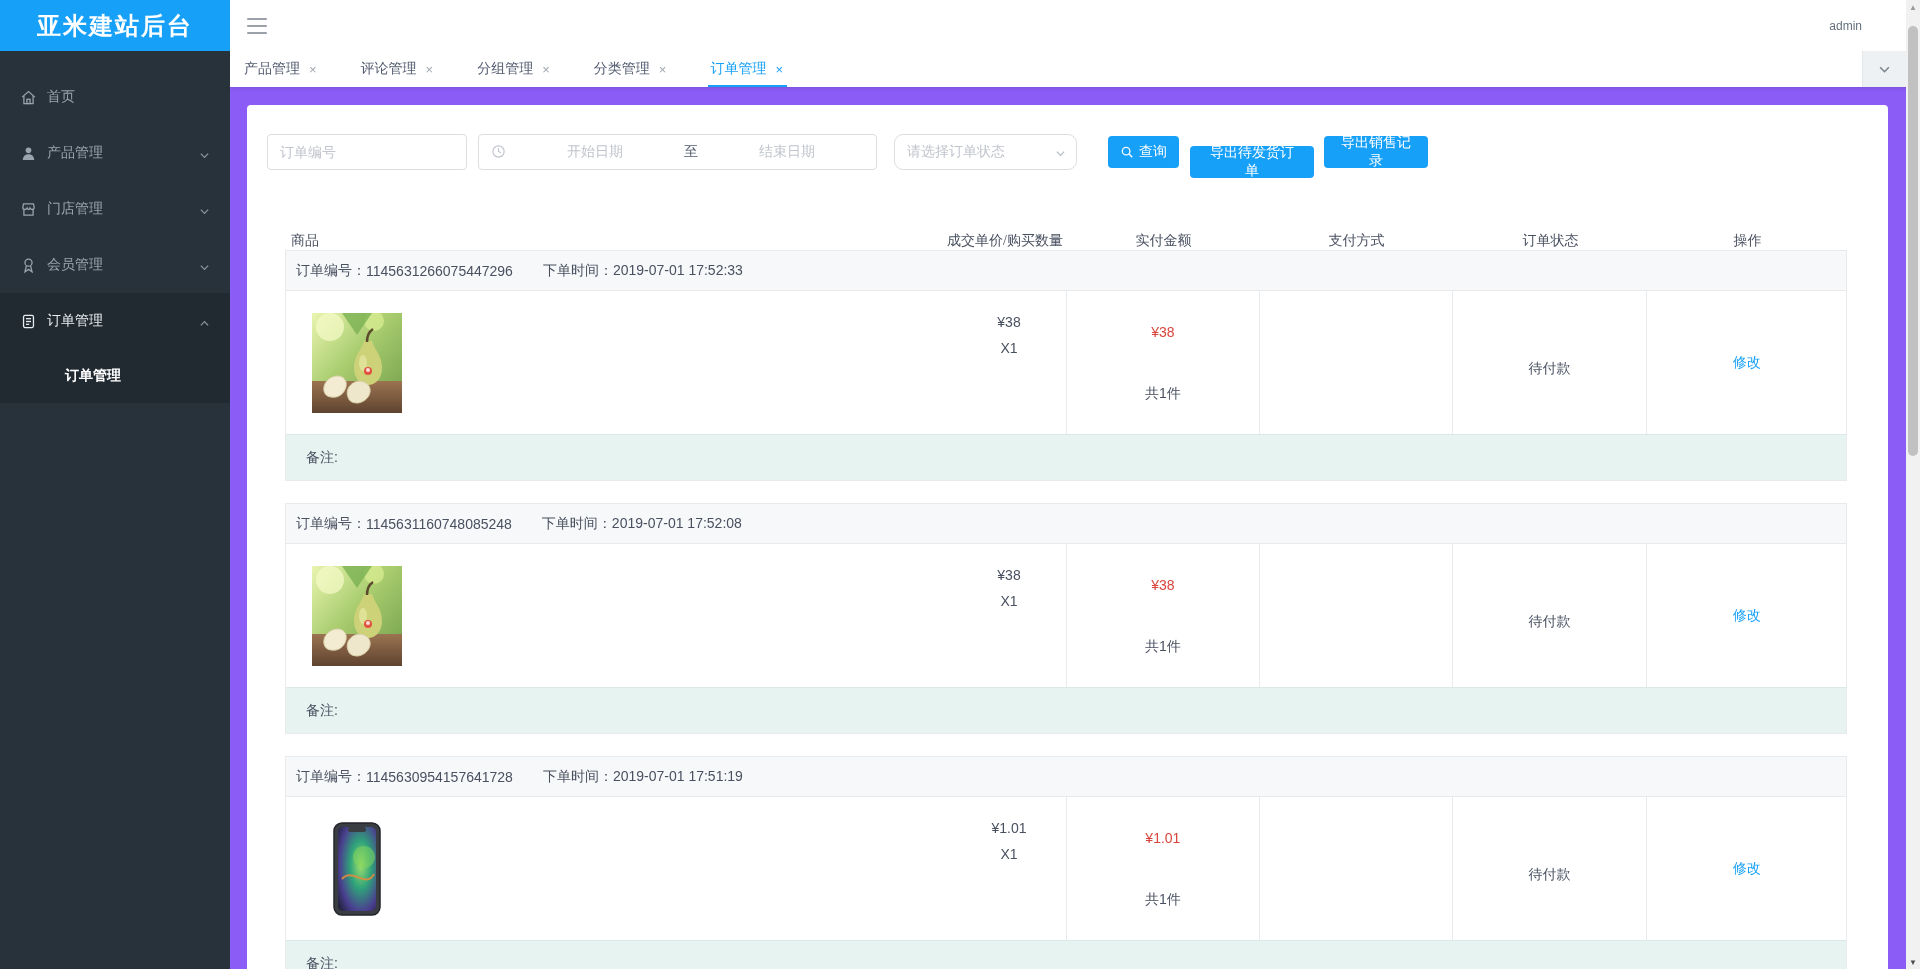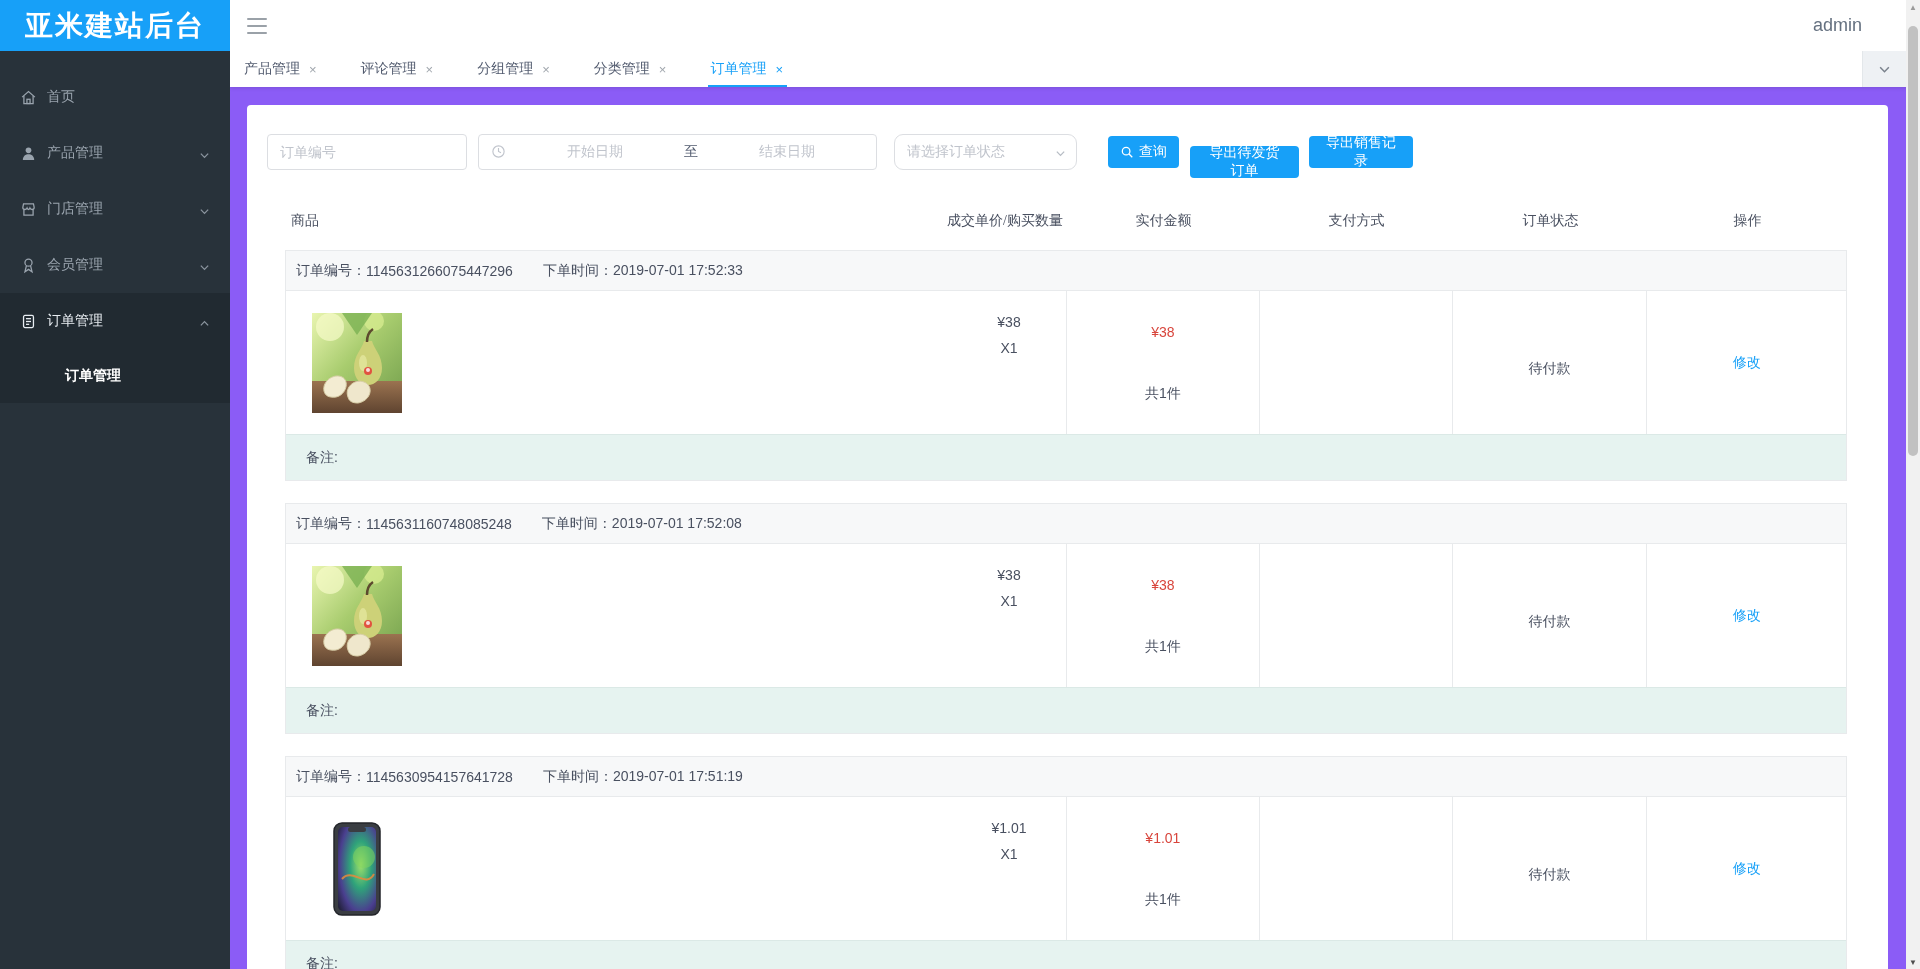--- a/index.html
+++ b/index.html
@@ -1,39 +1,39 @@
 <!DOCTYPE html>
 <html><head>
 <meta charset="utf-8">
 <style>
   * { margin:0; padding:0; box-sizing:border-box; }
   html,body { width:1920px; height:969px; overflow:hidden; font-family:"Liberation Sans","DejaVu Sans",sans-serif; background:#eef1f5; }
 
   
   .sidebar { position:fixed; left:0; top:0; bottom:0; width:230px; background:#28323a; z-index:30; }
-  .logo { height:51px; background:#17a0f8; color:#fff; font-size:28px; font-weight:bold; letter-spacing:2px;
+  .logo { height:51px; background:#17a0f8; color:#fff; font-size:24px; font-weight:bold; letter-spacing:2px;
           display:flex; align-items:center; justify-content:center; }
   .menu { padding-top:18px; }
   .menu-item { height:56px; display:flex; align-items:center; padding:0 20px; color:#9aa4ae; font-size:14px; cursor:pointer; }
   .menu-item .mi-icon { width:17px; height:17px; margin-right:10px; flex:0 0 auto; display:flex; }
   .menu-item .mi-label { flex:1; }
   .menu-item svg { width:100%; height:100%; }
   .chev { width:11px; height:11px; color:#8b959f; }
   .chev svg { width:11px; height:11px; }
   .menu-group-expanded { background:#212a31; }
   .submenu-item { height:54px; display:flex; align-items:center; padding-left:65px; color:#ffffff; font-size:14px; font-weight:bold; cursor:pointer; }
   .menu-item.open { color:#e8edf2; }
 
   
   .main { position:absolute; left:230px; top:0; right:0; bottom:0; }
   .topbar { height:51px; background:#fff; display:flex; align-items:center; padding:0 58px 0 17px; position:relative; z-index:10; }
   .hamburger { width:20px; height:16px; display:flex; flex-direction:column; justify-content:space-between; cursor:pointer; }
   .hamburger i { display:block; height:2px; background:#9aa1a8; border-radius:1px; }
   .topbar-spacer { flex:1; }
-  .admin-name { color:#657180; font-size:18px; cursor:pointer; }
+  .admin-name { color:#657180; font-size:12px; cursor:pointer; }
 
   .tabsbar { height:36px; background:#fff; display:flex; align-items:stretch; padding-left:14px; position:relative; z-index:9;
              box-shadow:0 1px 4px rgba(0,0,0,0.12); }
   .tab { display:flex; align-items:center; margin-right:44px; font-size:14px; color:#515a6e; cursor:pointer; position:relative; }
   .tab .tab-close { margin-left:9px; font-size:13px; color:#a0a6ad; line-height:1; cursor:pointer; }
   .tab.active { color:#17a0f8; }
   .tab.active .tab-close { color:#17a0f8; }
   .tab.active::after { content:""; position:absolute; left:-2px; right:-4px; bottom:0; height:2px; background:#17a0f8; }
   .tabsbar-more { position:absolute; right:14px; top:0; bottom:0; width:44px; background:#eef1f4; border-left:1px solid #e3e7ea;
                   display:flex; align-items:center; justify-content:center; color:#7a828c; cursor:pointer; }
@@ -54,26 +54,26 @@
   .dr-sep { color:#515a6e; }
   .f-select { width:183px; height:36px; border:1px solid #dcdee2; border-radius:9px; margin-left:17px;
               display:flex; align-items:center; padding:0 10px 0 12px; font-size:14px; cursor:pointer; }
   .f-select .sel-ph { flex:1; color:#c0c4cc; }
   .f-select .chev { color:#b6bcc4; }
   .btn { height:32px; border:none; border-radius:4px; background:#17a0f8; color:#fff; font-size:14px;
          display:flex; align-items:center; justify-content:center; cursor:pointer; padding:0 15px; font-family:inherit; }
   .btn-query { margin-left:31px; width:71px; padding:0; }
   .btn-query .s-icon { width:14px; height:14px; margin-right:5px; display:flex; }
   .btn-query .s-icon svg { width:100%; height:100%; }
-  .btn-export1 { margin-left:11px; width:109px;margin-top:21px; }
+  .btn-export1 { margin-left:11px; width:124px;margin-top:21px; }
   .btn-export2 { margin-left:10px; width:104px; }
 
   
   .order-table { margin:34px 21px 0 18px; font-size:14px; color:#495060; }
-  .t-head { display:flex; height:38px; align-items:flex-start;font-family:Liberation Serif, serif; }
+  .t-head { display:flex; height:38px; align-items:flex-end;font-family:Liberation Serif, serif; }
   .c1 { width:782px; } .c2 { width:193px; } .c3 { width:193px; } .c4 { width:195px; } .c5 { width:199px; }
   .t-head .c1 { display:flex; justify-content:space-between; padding:0 4px 0 6px; }
   .t-head .cc { text-align:center; }
 
   .order-block { border:1px solid #e8eaec; margin-bottom:22px; }
   .order-head { height:40px; background:#f7f8f9; border-bottom:1px solid #e8eaec; display:flex; align-items:center;
                 padding-left:10px; color:#495060; }
   .order-head .oh-time { margin-left:30px; }
   .order-body { display:flex; min-height:143px; align-items:stretch; }
   .order-body .cell { border-right:1px solid #e8eaec; display:flex; flex-direction:column; align-items:center; justify-content:center;gap:32px; }

